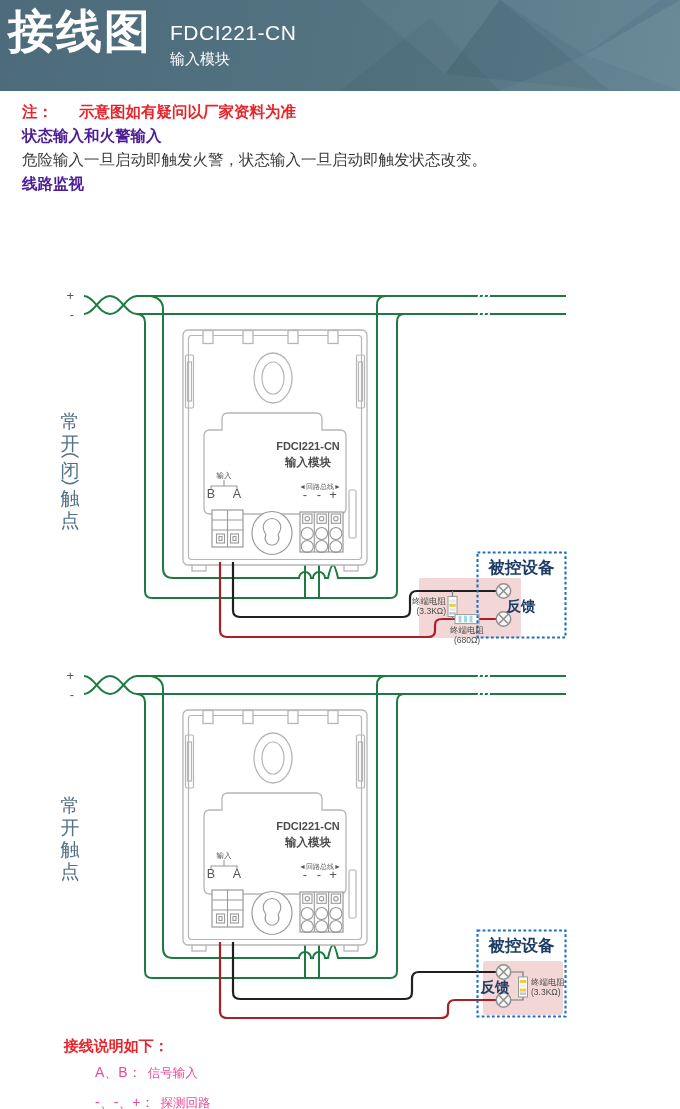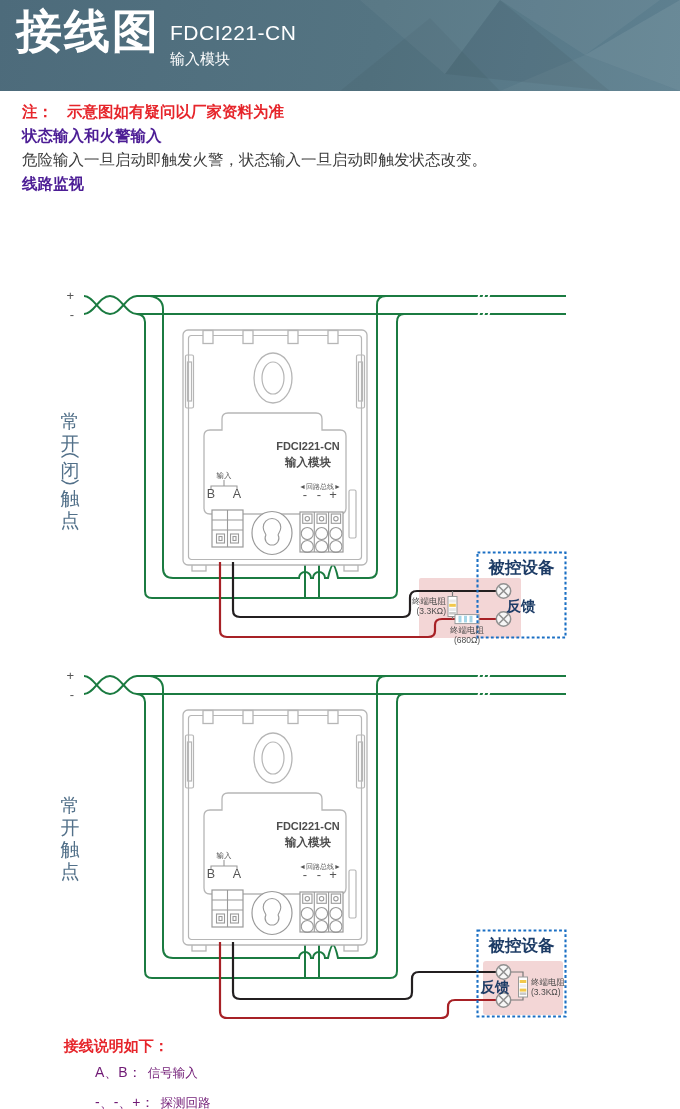--- a/index.html
+++ b/index.html
@@ -2,30 +2,30 @@
 <html><head>
 <meta charset="utf-8">
 <style>
   html,body{margin:0;padding:0;background:#e9e9e9;}
   .page{position:relative;width:680px;height:1109px;background:#ffffff;overflow:hidden;
         font-family:"Liberation Sans","DejaVu Sans",sans-serif;}
   
   .banner{position:absolute;top:0;left:0;width:680px;height:91px;
           background:linear-gradient(100deg,#4d6b7b 0%,#547482 55%,#5e8090 100%);}
   .banner svg.facets{position:absolute;top:0;left:0;width:680px;height:91px;}
-  .banner h1{position:absolute;left:16px;top:8px;margin:0;color:#fff;font-size:46px;
+  .banner h1{position:absolute;left:8px;top:8px;margin:0;color:#fff;font-size:46px;
              font-weight:700;letter-spacing:2px;line-height:1;}
   .model-block{position:absolute;left:170px;top:21px;color:#fff;}
   .model-block .model{font-size:21px;font-weight:400;letter-spacing:.5px;}
   .model-block .sub{font-size:15px;margin-top:5px;}
   
   .notes{position:absolute;left:22px;top:100px;width:644px;color:#3a3a3a;
          font-size:15.5px;line-height:24px;}
   .note-line{color:#e6252b;font-weight:700;}
-  .note-line .note-text{margin-left:14px;}
+  .note-line .note-text{margin-left:26px;}
   .sec-heading{font-weight:700;color:#4c1d95;}
   
   svg.diagrams{position:absolute;top:280px;left:0;width:680px;height:770px;}
   .gw{stroke:#1b7b41;fill:none;stroke-width:2;}
   .bw{stroke:#231f20;fill:none;stroke-width:2.2;}
   .rw{stroke:#a72126;fill:none;stroke-width:2.2;}
   .mo{stroke:#b6b6b6;fill:#ffffff;stroke-width:1.3;}
   .mol{stroke:#b6b6b6;fill:none;stroke-width:1.2;}
   .mt{stroke:#9a9a9a;fill:#ffffff;stroke-width:1.2;}
   .mtl{stroke:#9a9a9a;fill:none;stroke-width:1.1;}
@@ -38,21 +38,21 @@
   .devtitle{fill:#1d3c66;font-weight:700;font-size:16.5px;}
   .fb{fill:#1d3c66;font-weight:700;font-size:14.5px;}
   .rlabel{fill:#4a4a4a;font-size:8.5px;}
   .screw{fill:#f7f7f7;stroke:#909090;stroke-width:1.5;}
   .screwx{stroke:#909090;stroke-width:1.6;fill:none;}
   .lead{stroke:#777777;stroke-width:1.2;fill:none;}
   .rbody{fill:#ffffff;stroke:#999999;stroke-width:1;}
   
   .footer{position:absolute;left:22px;top:1037px;}
   .footer-heading{color:#e6252b;font-weight:700;font-size:15px;text-align:center;}
-  .footer-line{margin:8px 0 0 73px;color:#701a75;font-size:14px;}
+  .footer-line{margin:8px 0 0 73px;color:#ec4899;font-size:14px;}
   .footer-line .desc{font-size:12.5px;margin-left:6px;}
 </style>
 </head>
 <body>
 
 <div class="page">
 
   <header class="banner">
     <svg class="facets" viewBox="0 0 680 91">
       <polygon points="340,91 430,18 500,91" fill="#000000" opacity="0.04"></polygon>

